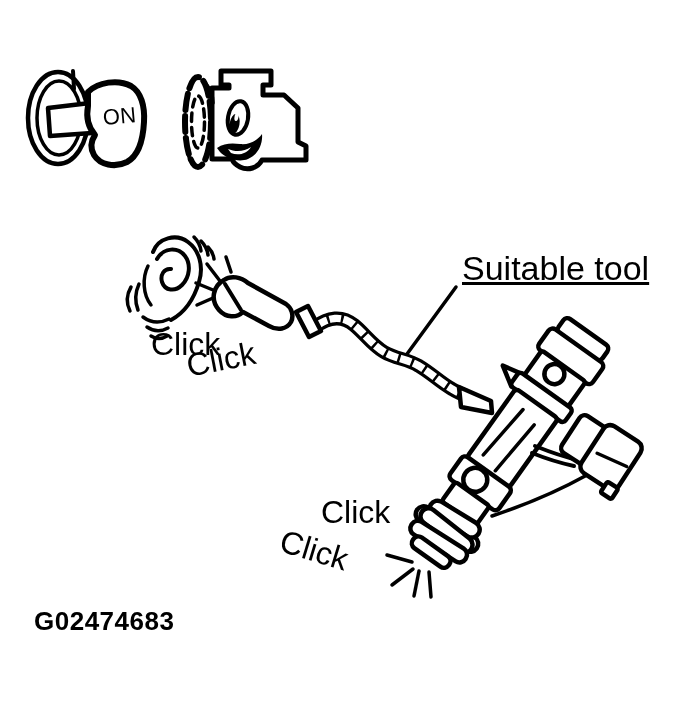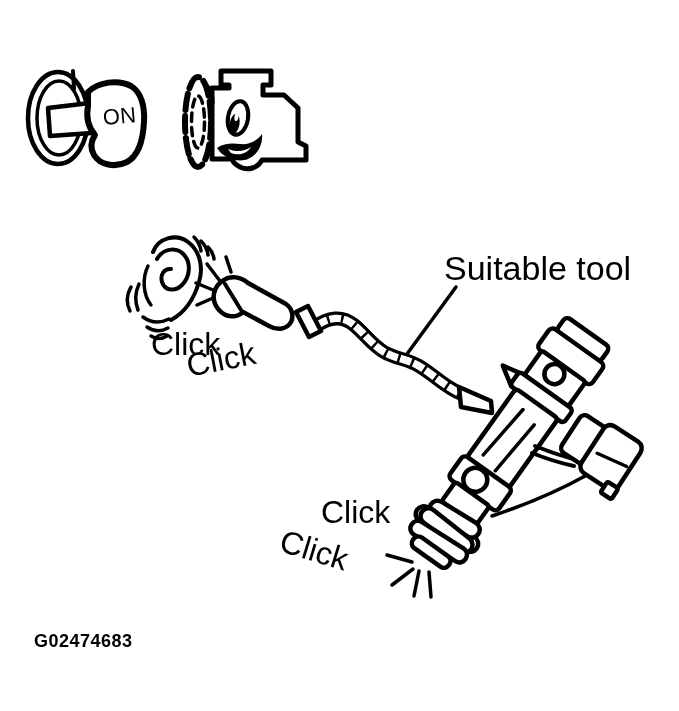--- a/index.html
+++ b/index.html
@@ -15,26 +15,26 @@
   
   .s3{fill:none;stroke:#000;stroke-width:3.5;stroke-linecap:round;stroke-linejoin:round;}
   .s4{fill:none;stroke:#000;stroke-width:4;stroke-linecap:round;stroke-linejoin:round;}
   .w{fill:#fff;stroke:#000;stroke-width:4.5;stroke-linecap:round;stroke-linejoin:round;}
   .w5{fill:#fff;stroke:#000;stroke-width:5;stroke-linecap:round;stroke-linejoin:round;}
   .w6{fill:#fff;stroke:#000;stroke-width:6;stroke-linecap:round;stroke-linejoin:round;}
   
   .lbl{position:absolute;white-space:nowrap;line-height:1;}
   .lbl-on{left:103px;top:107px;font-size:22px;transform:rotate(-5deg);transform-origin:left center;}
   .lbl-idle{left:194px;top:178px;font-size:30px;}
-  .lbl-tool{left:444px;top:251px;font-size:34px;}
+  .lbl-tool{left:462px;top:251px;font-size:34px;text-decoration:underline;}
   .lbl-click-u1{left:151px;top:328px;font-size:32px;}
   .lbl-click-u2{left:187px;top:350px;font-size:32px;transform:rotate(-11deg);transform-origin:left center;}
   .lbl-click-l1{left:321px;top:496px;font-size:32px;}
   .lbl-click-l2{left:281px;top:524px;font-size:32px;transform:rotate(17deg);transform-origin:left center;}
-  .lbl-figid{left:34px;top:608px;font-size:18px;font-weight:bold;letter-spacing:0.5px;margin-top:24px;}
+  .lbl-figid{left:34px;top:608px;font-size:26px;font-weight:bold;letter-spacing:0.5px;}
 </style>
 </head>
 <body>
 
 <div class="canvas">
 
   <svg width="679" height="711" viewBox="0 0 679 711">
 
     <g>
       <ellipse cx="58" cy="118" rx="30" ry="46" class="w" stroke-width="7"></ellipse>

